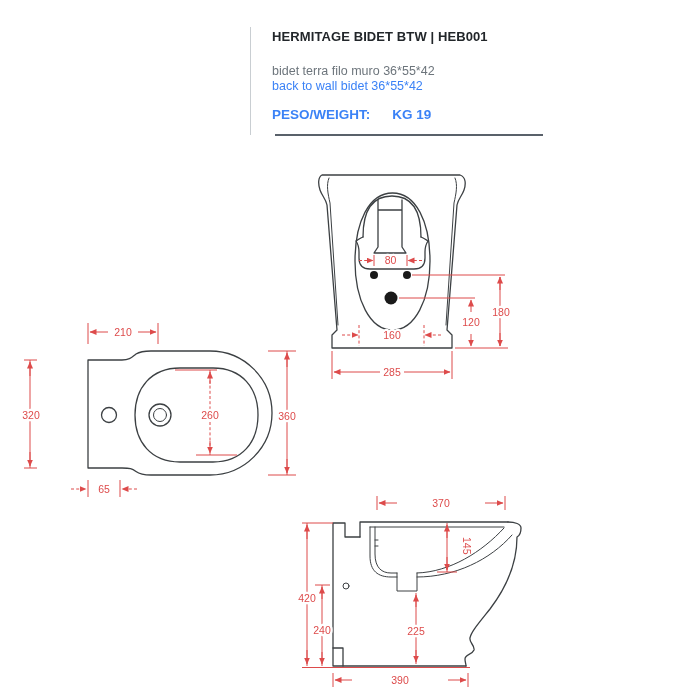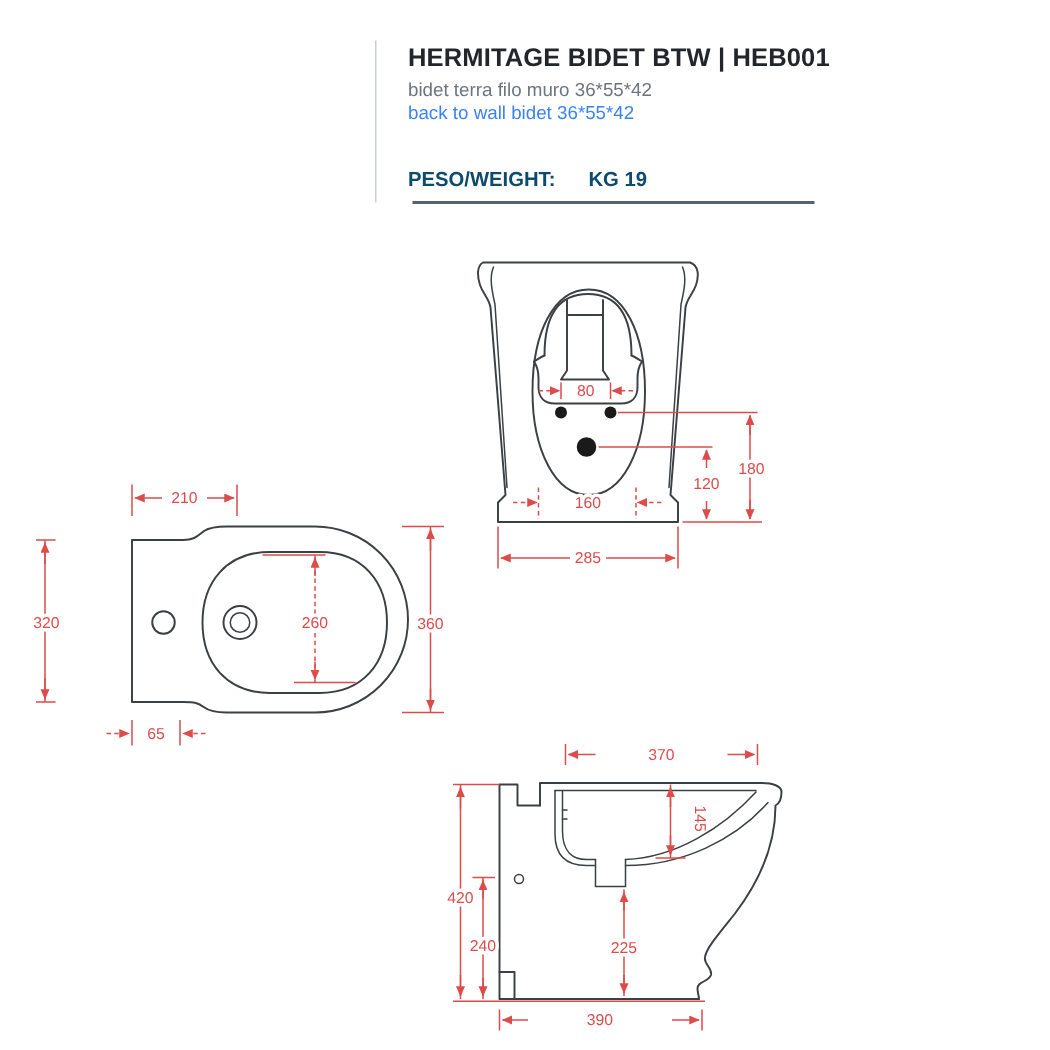--- a/index.html
+++ b/index.html
@@ -1,24 +1,24 @@
 <!DOCTYPE html>
 <html><head>
 <meta charset="utf-8">
 <style>
   html,body{margin:0;padding:0;background:#ffffff;}
   #canvas{position:relative;width:700px;height:700px;background:#ffffff;overflow:hidden;
           font-family:"Liberation Sans",sans-serif;}
   
   .header{position:absolute;left:272px;top:29px;}
   .hdr-rule-v{position:absolute;left:250px;top:27px;width:1px;height:108px;background:#c9ced2;}
-  .title{font-size:17px;font-weight:bold;color:#22262a;letter-spacing:0.1px;}
-  .sub1{margin-top:4px;font-size:12.5px;color:#6d757c;}
+  .title{font-size:13px;font-weight:bold;color:#22262a;letter-spacing:0.1px;}
+  .sub1{margin-top:20px;font-size:12.5px;color:#6d757c;}
   .sub2{margin-top:1px;font-size:12.5px;color:#3b82f6;}
-  .weight{margin-top:30px;font-size:13.5px;font-weight:bold;color:#0c4a6e;}
+  .weight{margin-top:14px;font-size:13.5px;font-weight:bold;color:#3b82f6;}
   .weight .val{margin-left:22px;}
   .divider{position:absolute;left:275px;top:134px;width:268px;height:2px;background:#59616a;}
   
   svg.view{position:absolute;overflow:visible;}
   .ink{stroke:#3c4043;stroke-width:1.3;fill:none;stroke-linecap:round;stroke-linejoin:round;}
   .ink-thin{stroke:#3c4043;stroke-width:1;fill:none;stroke-linecap:round;}
   .dot{fill:#1a1a1a;stroke:none;}
   .red{stroke:#dd4b4b;stroke-width:1;fill:none;}
   .red-dash{stroke:#dd4b4b;stroke-width:1;fill:none;stroke-dasharray:3 2.2;}
   text.dim{font-family:"Liberation Sans",sans-serif;font-size:10.5px;fill:#dd4b4b;stroke:none;}

